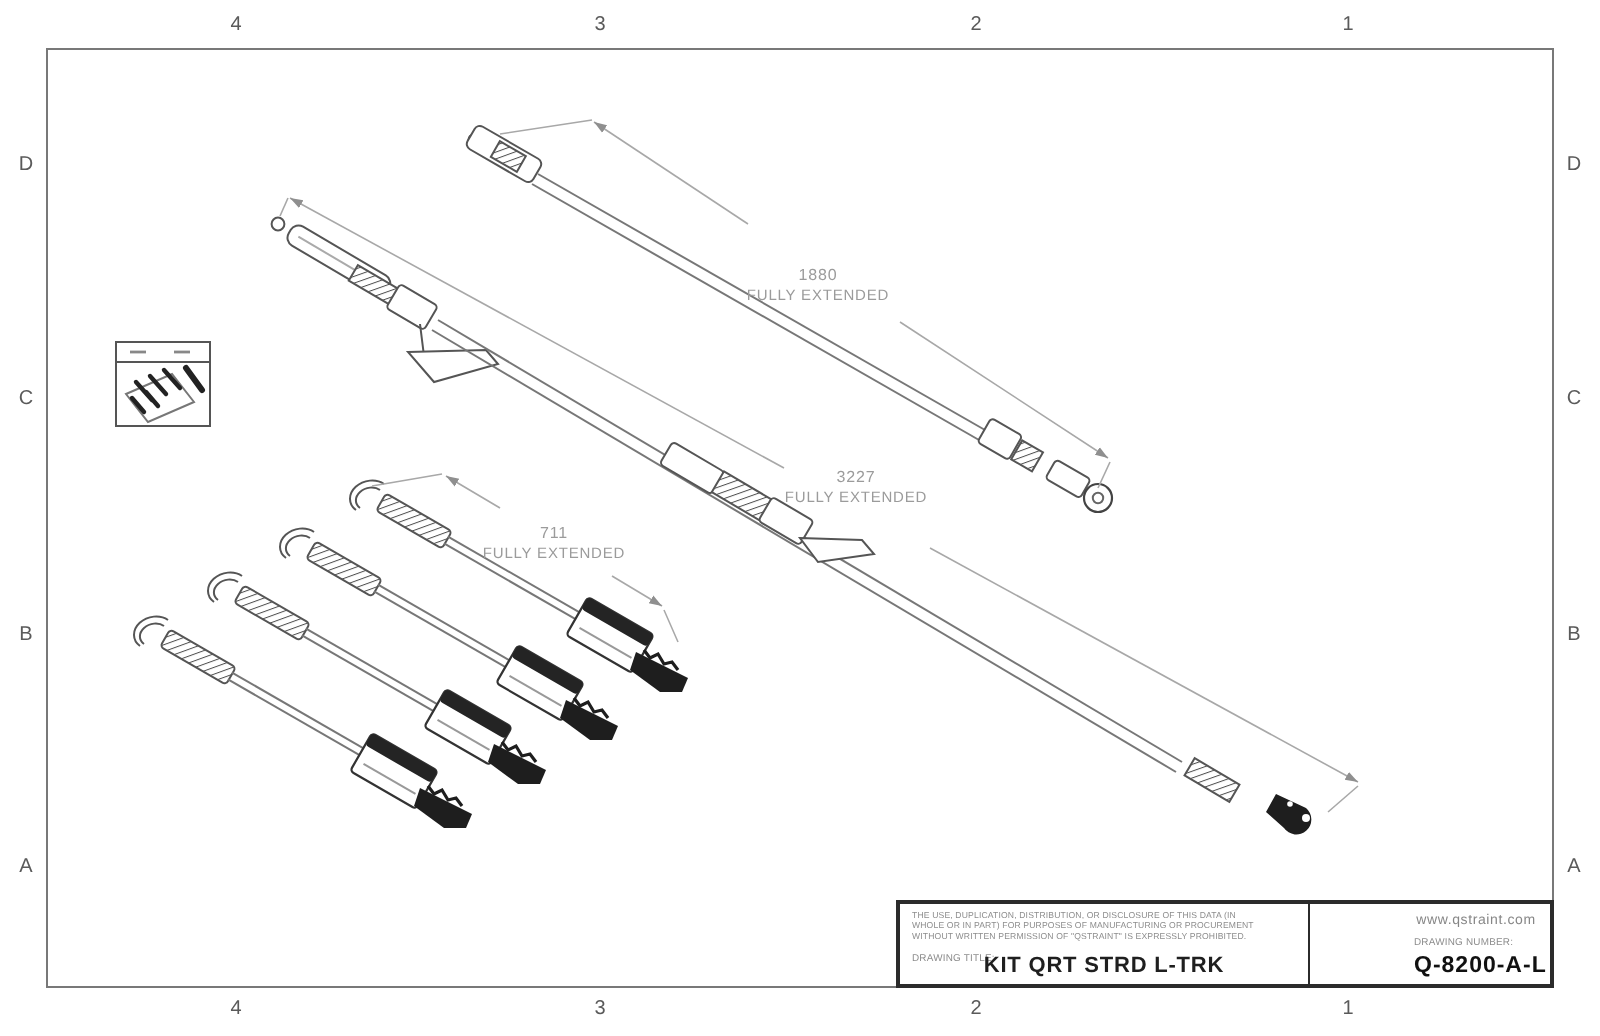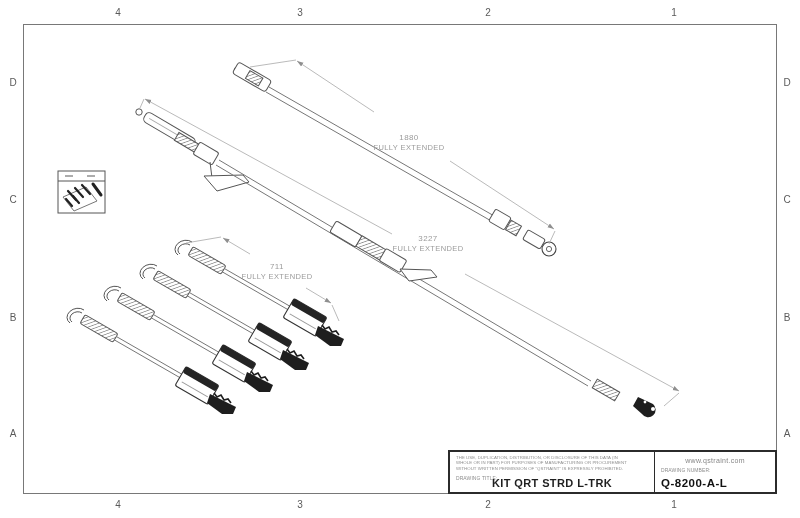--- a/index.html
+++ b/index.html
@@ -17,21 +17,21 @@
   }
   svg.art{position:absolute;left:0;top:0;}
   .dl{stroke:#a8a8a8;stroke-width:.8;fill:none;}
   .dimv{font-size:8px;fill:#9b9b9b;text-anchor:middle;letter-spacing:.4px;}
   .dimn{font-size:7.5px;fill:#9b9b9b;text-anchor:middle;letter-spacing:.4px;}
   .title-block{
     position:absolute;left:448px;top:450px;width:329px;height:44px;
     border:2px solid #2b2b2b;box-sizing:border-box;background:#fff;display:flex;
   }
   .tb-left{position:relative;width:205px;border-right:1.5px solid #2b2b2b;box-sizing:border-box;}
-  .tb-right{position:relative;flex:1;}
+  .tb-right{position:relative;flex:1;margin-left:46px;}
   .legal{
     position:absolute;left:6px;top:3px;width:400px;
     font-size:8.6px;line-height:1.2;color:#8d8d8d;letter-spacing:.15px;
     transform:scale(.5);transform-origin:0 0;white-space:nowrap;
   }
   .tb-small-label{
     position:absolute;font-size:9px;color:#8d8d8d;letter-spacing:.2px;
     transform:scale(.55);transform-origin:0 0;white-space:nowrap;
   }
   .lbl-title{left:6px;top:24px;}

